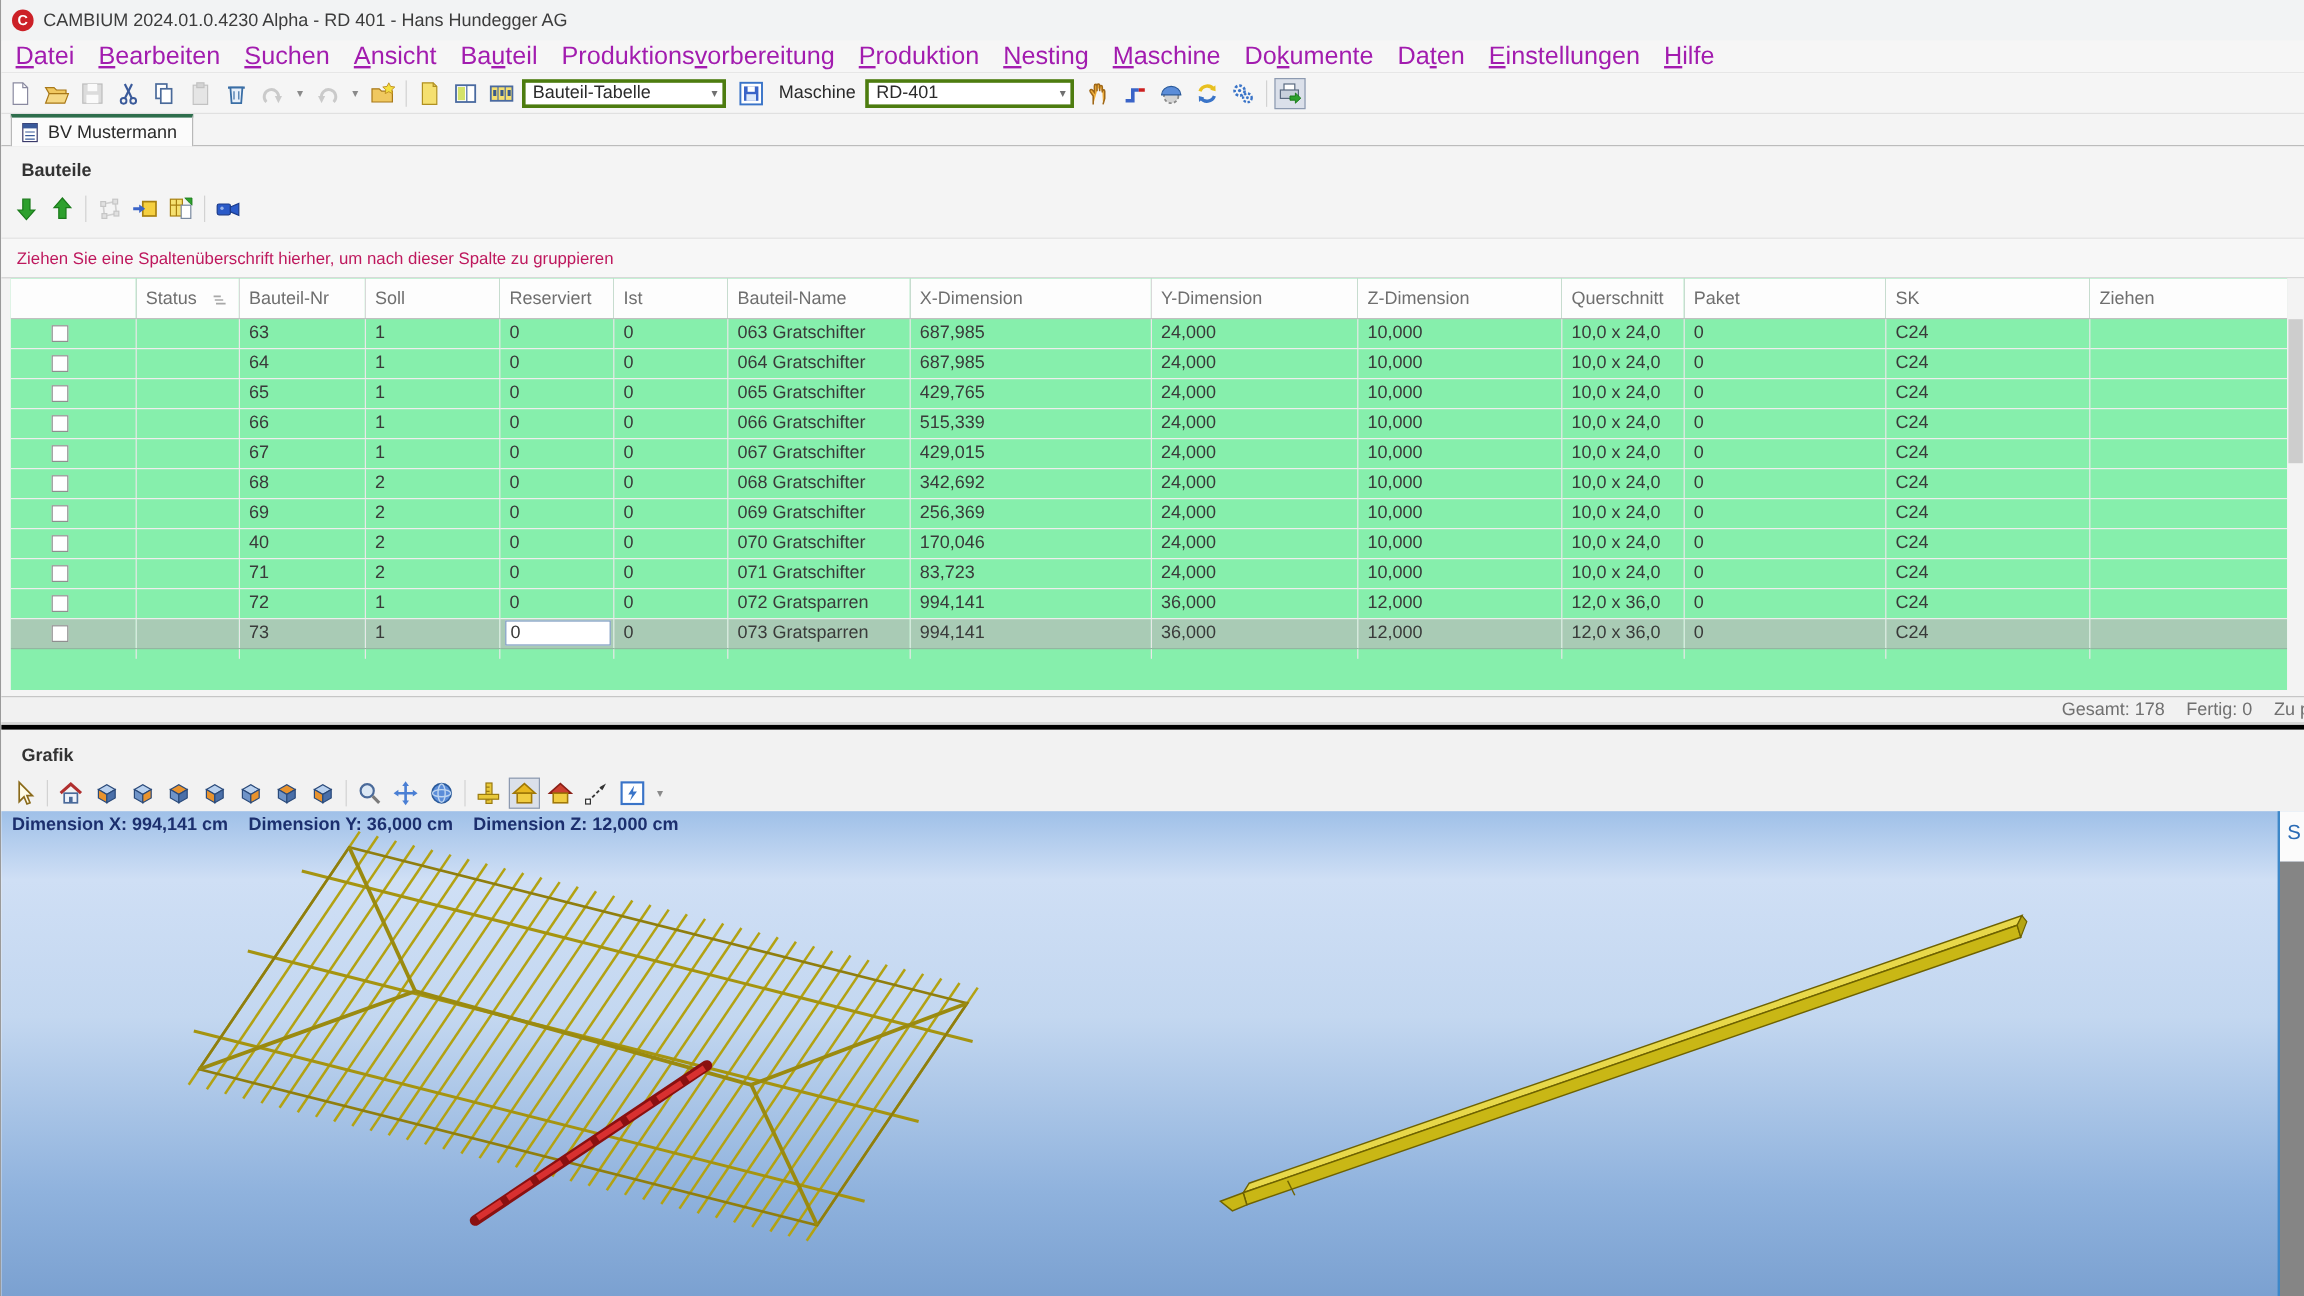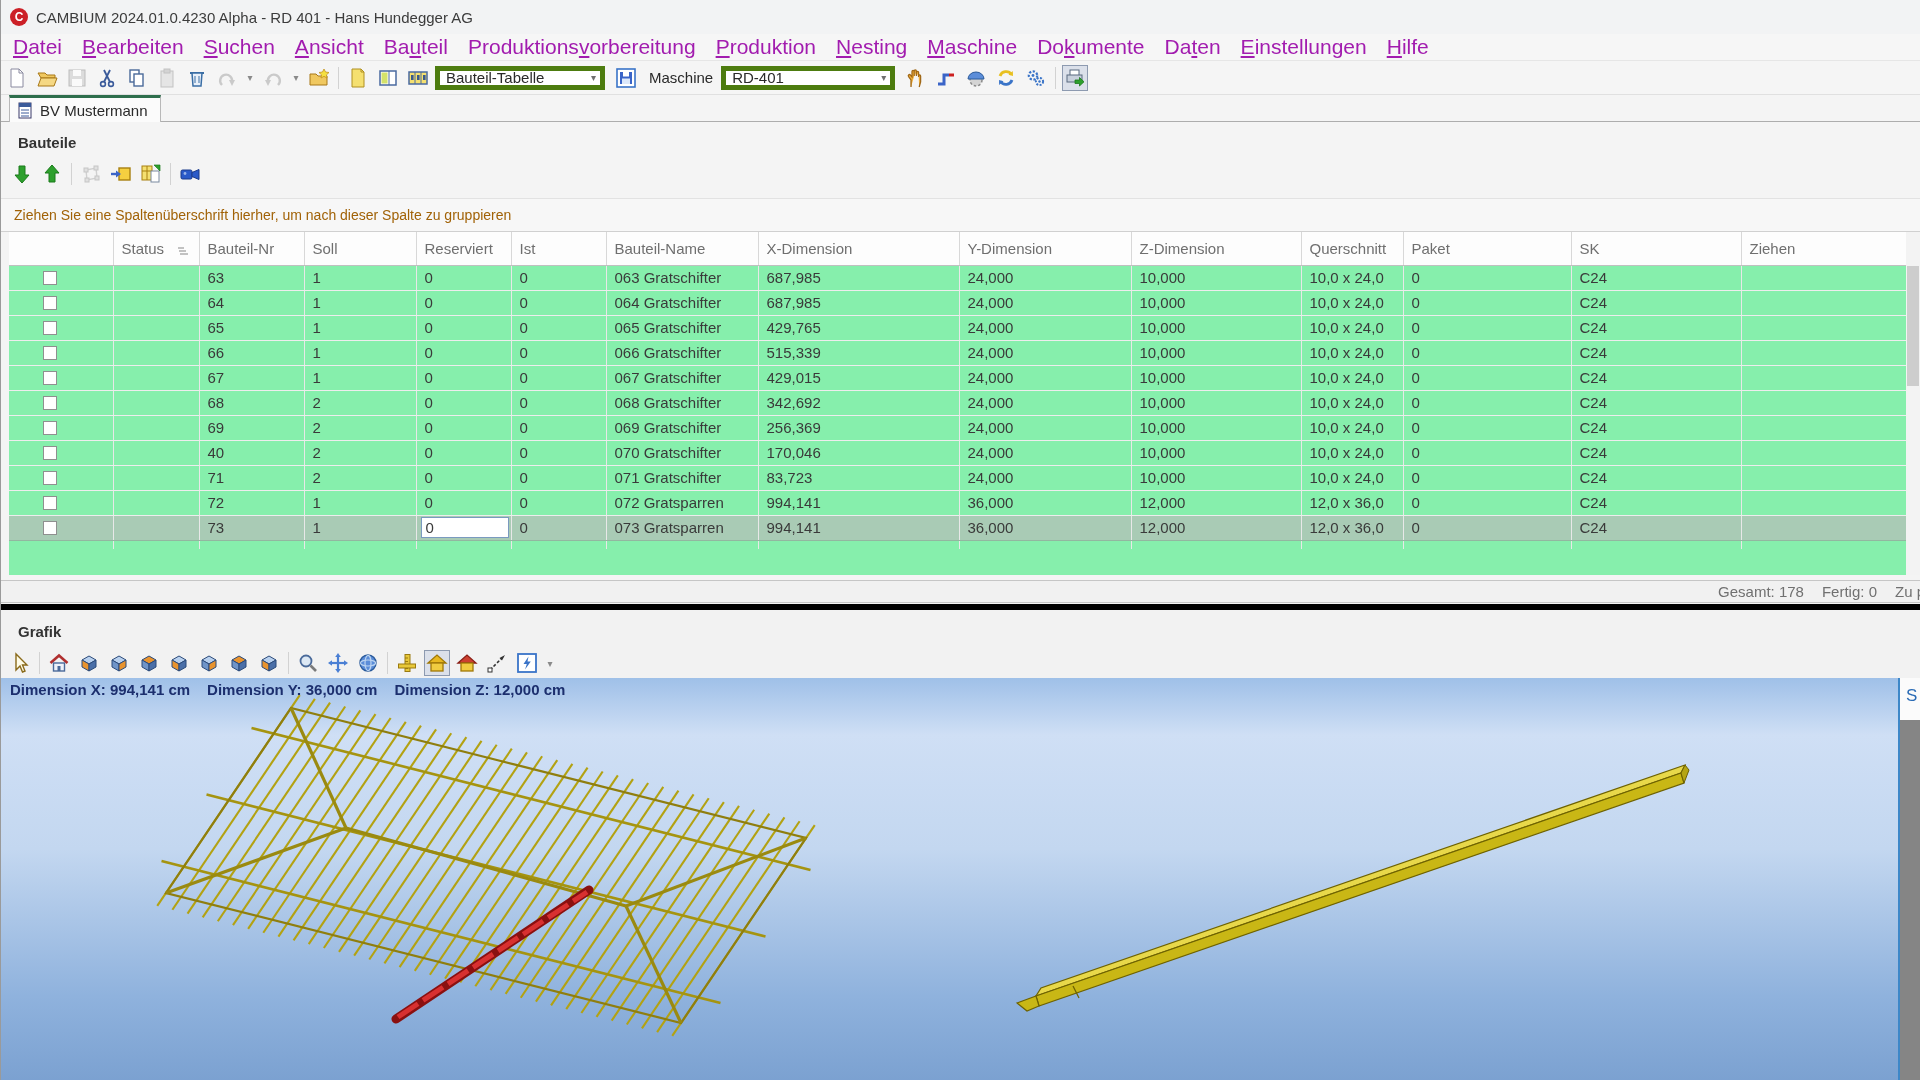--- a/index.html
+++ b/index.html
@@ -19,38 +19,38 @@
   .menu-item u { text-decoration:underline; }
   
   .toolbar { position:absolute; left:0; top:61px; width:1920px; height:34px; background:#f5f5f5;
              display:flex; align-items:center; padding-left:3px; border-bottom:1px solid #e0e0e0; }
   .icon-btn { width:26px; height:26px; display:flex; align-items:center; justify-content:center;
               border:1px solid transparent; margin-right:4px; }
   .icon-btn.active { background:#dbe0ea; border-color:#8d9ab0; }
   .icon-btn.disabled { opacity:.55; }
   .tb-sep { width:1px; height:22px; background:#d2d2d2; margin:0 6px 0 2px; }
   .tb-caret { font-size:10px; color:#8a8a8a; width:12px; margin-right:4px; text-align:center; }
-  .combo { height:24px; background:#fff; border:5px solid #4d7c0f; display:flex; align-items:center;
+  .combo { height:24px; background:#fff; border:3px solid #4d7c0f; display:flex; align-items:center;
            font-size:15px; color:#2a2a2a; padding-left:6px; position:relative; margin-right:8px; }
   .combo .caret { position:absolute; right:4px; font-size:10px; color:#707070; }
   .tb-label { font-size:15px; color:#2a2a2a; margin:0 8px 0 6px; }
   
   .tabstrip { position:absolute; left:0; top:95px; width:1920px; height:27px; background:#f4f4f4;
               border-bottom:1px solid #adadad; }
   .tab { position:absolute; left:8px; top:0; height:27px; min-width:130px; background:#fbfbfb;
          border:1px solid #b8b8b8; border-top:3px solid #2e6e4c; border-bottom:none;
          display:flex; align-items:center; padding:0 12px 0 8px; font-size:15px; color:#2a2a2a; }
   .tab .ticon { margin-right:7px; display:flex; }
   
   .parts-panel { position:absolute; left:0; top:122px; width:1920px; height:482px; background:#f4f4f4; }
   .panel-title { position:absolute; left:17px; top:12px; font-size:15px; font-weight:bold; color:#333; }
   .parts-toolbar { position:absolute; left:8px; top:38px; height:28px; display:flex; align-items:center; }
   .groupby { position:absolute; left:0; top:76px; width:1920px; height:34px; background:#f7f7f7;
              border-top:1px solid #e2e2e2; border-bottom:1px solid #d0d0d0; display:flex; align-items:center; }
-  .groupby span { font-size:14px; color:#a16207; margin-left:13px; }
+  .groupby span { font-size:14px; color:#be185d; margin-left:13px; }
   .table-wrap { position:absolute; left:8px; top:110px; width:1897px; height:343px; background:#86efac; overflow:hidden; }
   table.parts { border-collapse:collapse; table-layout:fixed; width:1897px; }
   table.parts th { height:33px; font-weight:normal; text-align:left; font-size:15px; color:#6f6f6f;
                    border-right:1px solid #d8d8d8; border-bottom:1px solid #c0c0c0; padding:0 0 0 8px;
                    background:#fdfdfd; position:relative; }
   table.parts td { height:25px; font-size:15px; color:#3a3a3a; border-right:1px solid #e8e8e8;
                    border-bottom:1px solid #ededed; padding:0 0 0 8px; white-space:nowrap; overflow:hidden; }
   tr.sel td { background:#a9cbb5; border-bottom-color:#92b7a0; }
   tr.sliver td { height:9px; border-bottom:none; }
   .cb { width:14px; height:14px; background:#fff; border:1px solid #8f8f8f; margin-left:26px; }
@@ -59,21 +59,21 @@
   .sort-glyph { position:absolute; right:10px; top:11px; }
   .v-scroll { position:absolute; left:1905px; top:110px; width:14px; height:343px; background:#f3f3f3; }
   .v-thumb { position:absolute; left:1px; top:34px; width:12px; height:120px; background:#cdcdcd; }
   .statusbar { position:absolute; left:0; top:458px; width:1920px; height:23px; background:#f1f1f1;
                border-top:1px solid #c6c6c6; border-bottom:1px solid #c6c6c6; display:flex;
                align-items:center; justify-content:flex-end; font-size:15px; color:#707070; }
   .statusbar span { margin-right:18px; }
   .statusbar span:last-child { margin-right:-4px; }
   
   .grafik-panel { position:absolute; left:0; top:604px; width:1920px; height:476px; background:#f2f2f2;
-                  border-top:6px solid #000000; }
+                  border-top:4px solid #000000; }
   .grafik-title { position:absolute; left:17px; top:13px; font-size:15px; font-weight:bold; color:#333; }
   .grafik-toolbar { position:absolute; left:6px; top:38px; height:30px; display:flex; align-items:center; }
   .viewport { position:absolute; left:0; top:68px; width:1920px; height:408px;
               background:linear-gradient(180deg,#9fc0e8 0%, #cfdff5 14%, #c3d7f0 42%, #8fb2dd 78%, #7aa0d0 100%); }
   .dim-bar { position:absolute; left:9px; top:3px; display:flex; gap:17px; font-size:15px; font-weight:bold;
              color:#1c2f6e; }
   .viewport svg { position:absolute; left:0; top:0; }
   .side-panel { position:absolute; right:0; top:0; width:23px; height:408px; border-left:2px solid #3d87c8; }
   .side-panel .sp-head { height:42px; background:#fbfbfb; color:#2a6bb5; font-size:17px; padding:8px 0 0 6px; }
   .side-panel .sp-body { height:366px; background:#858585; }

